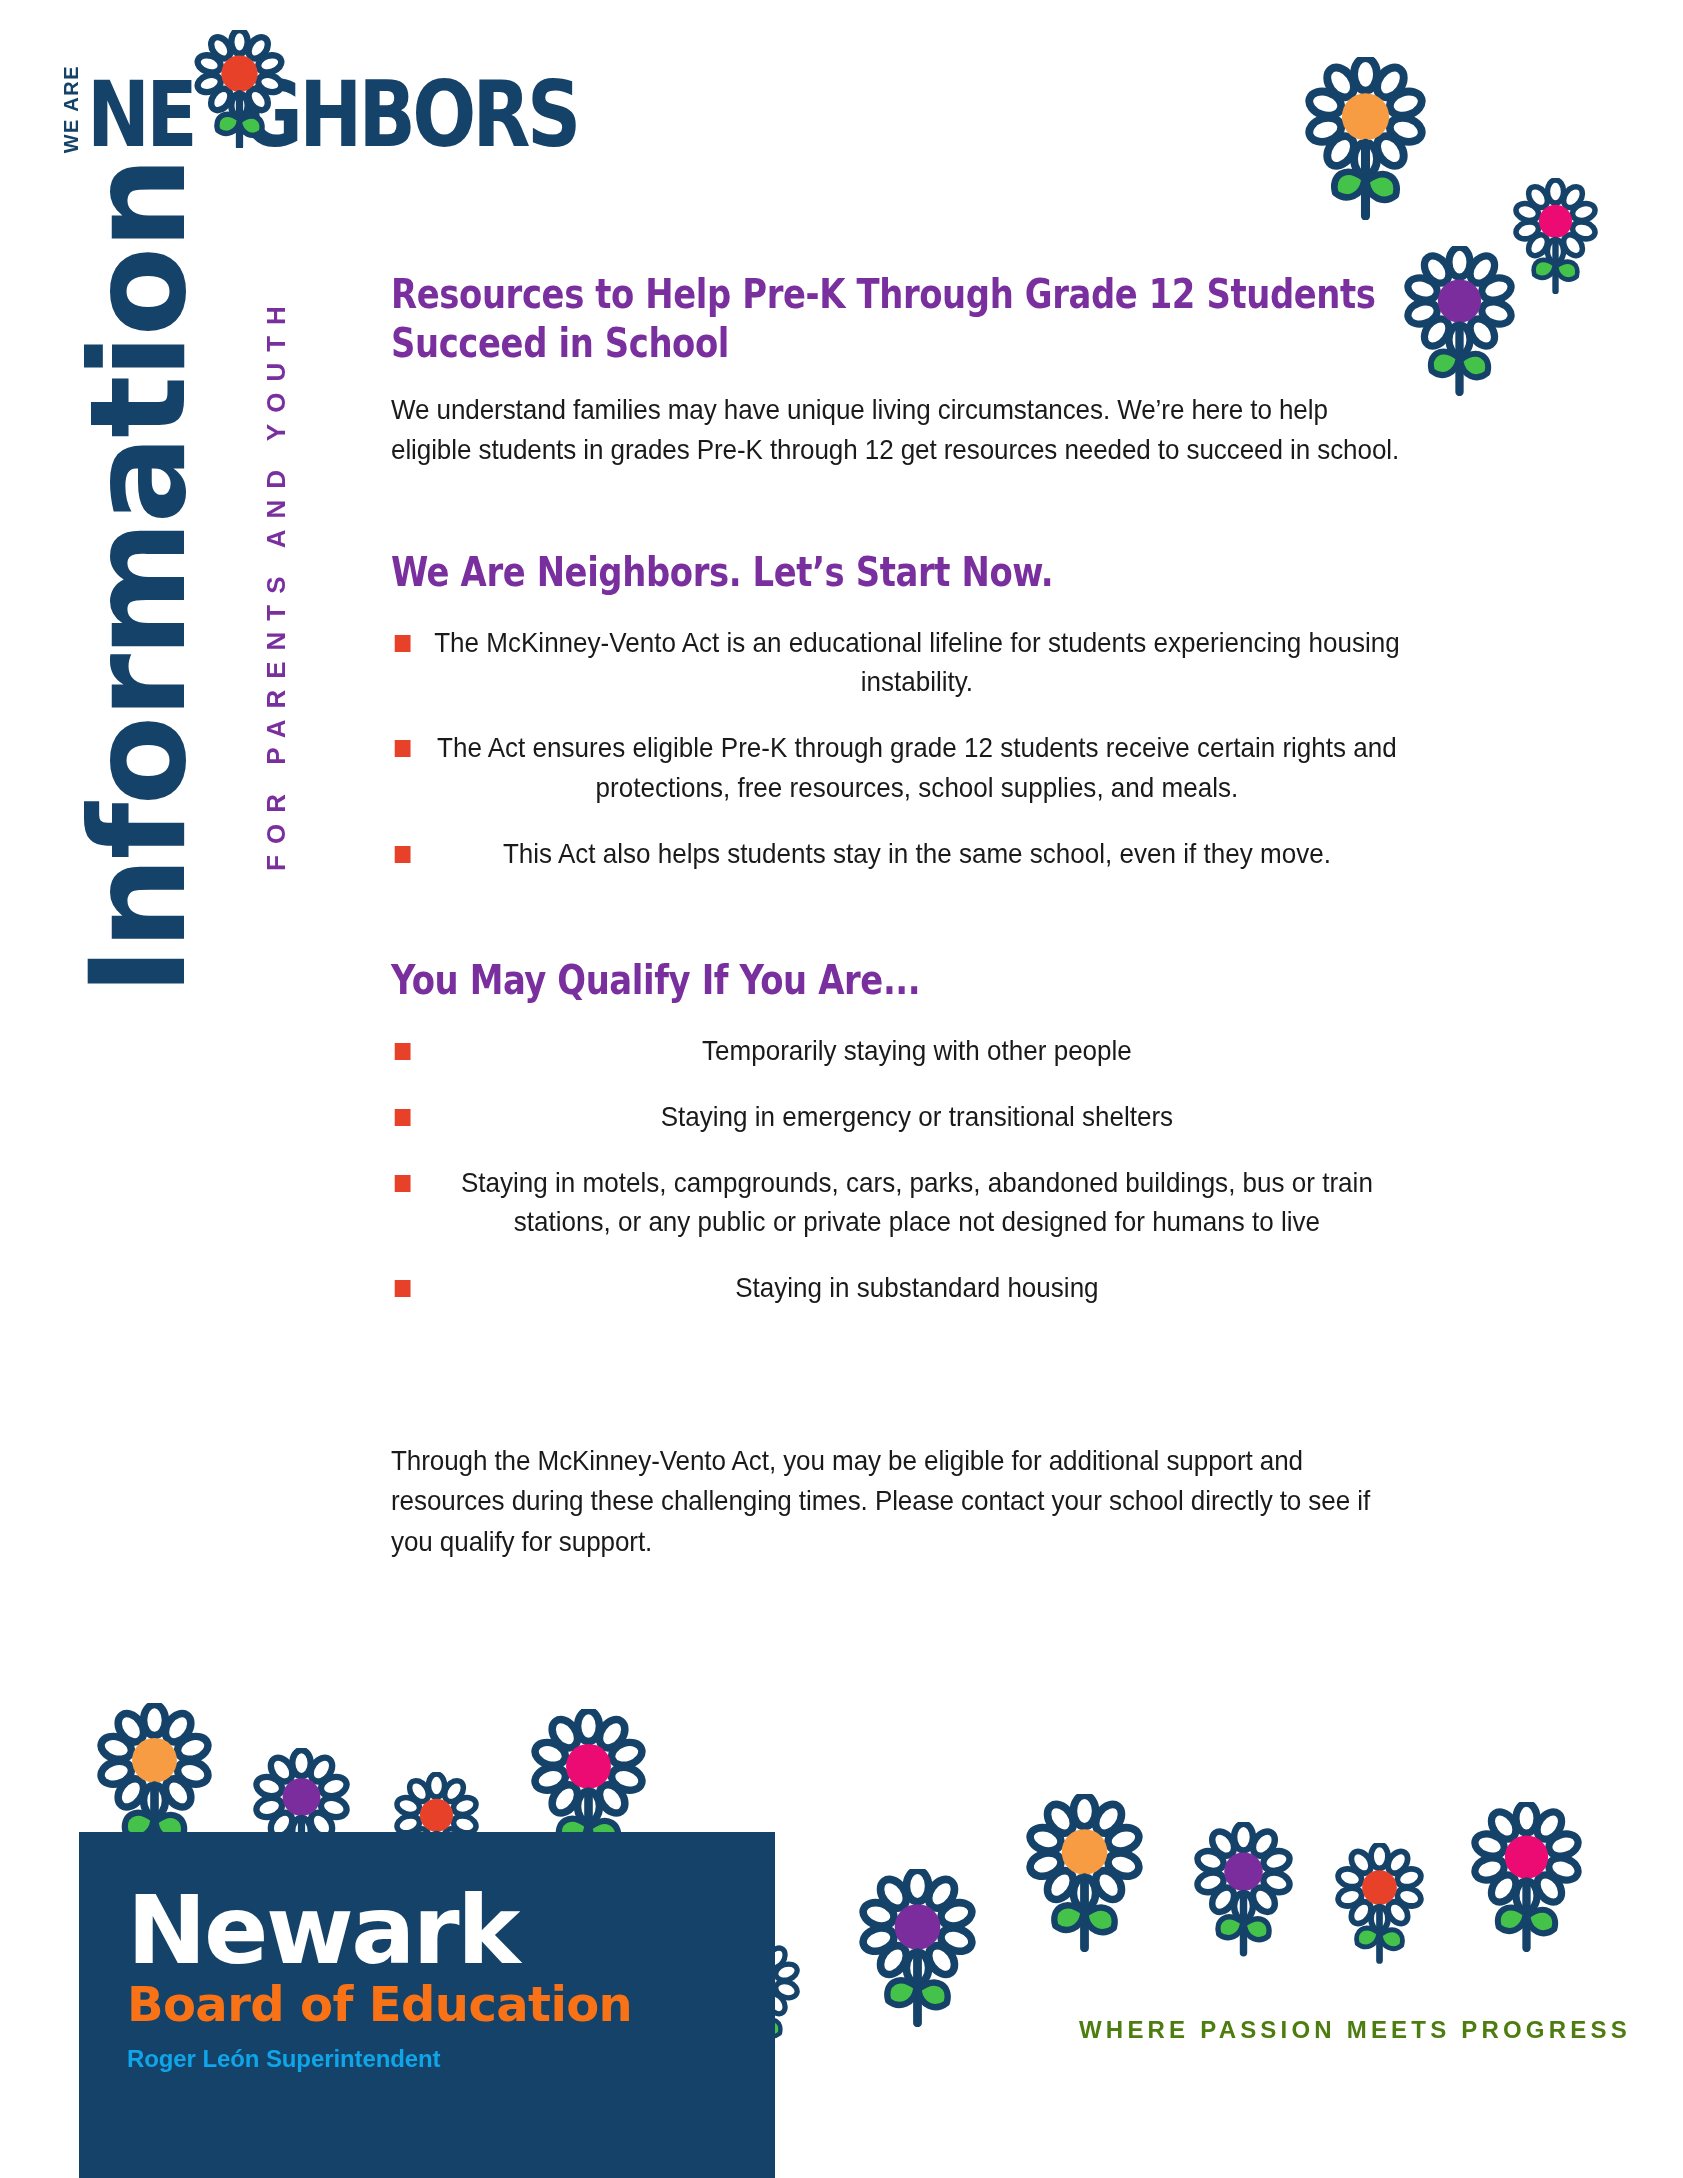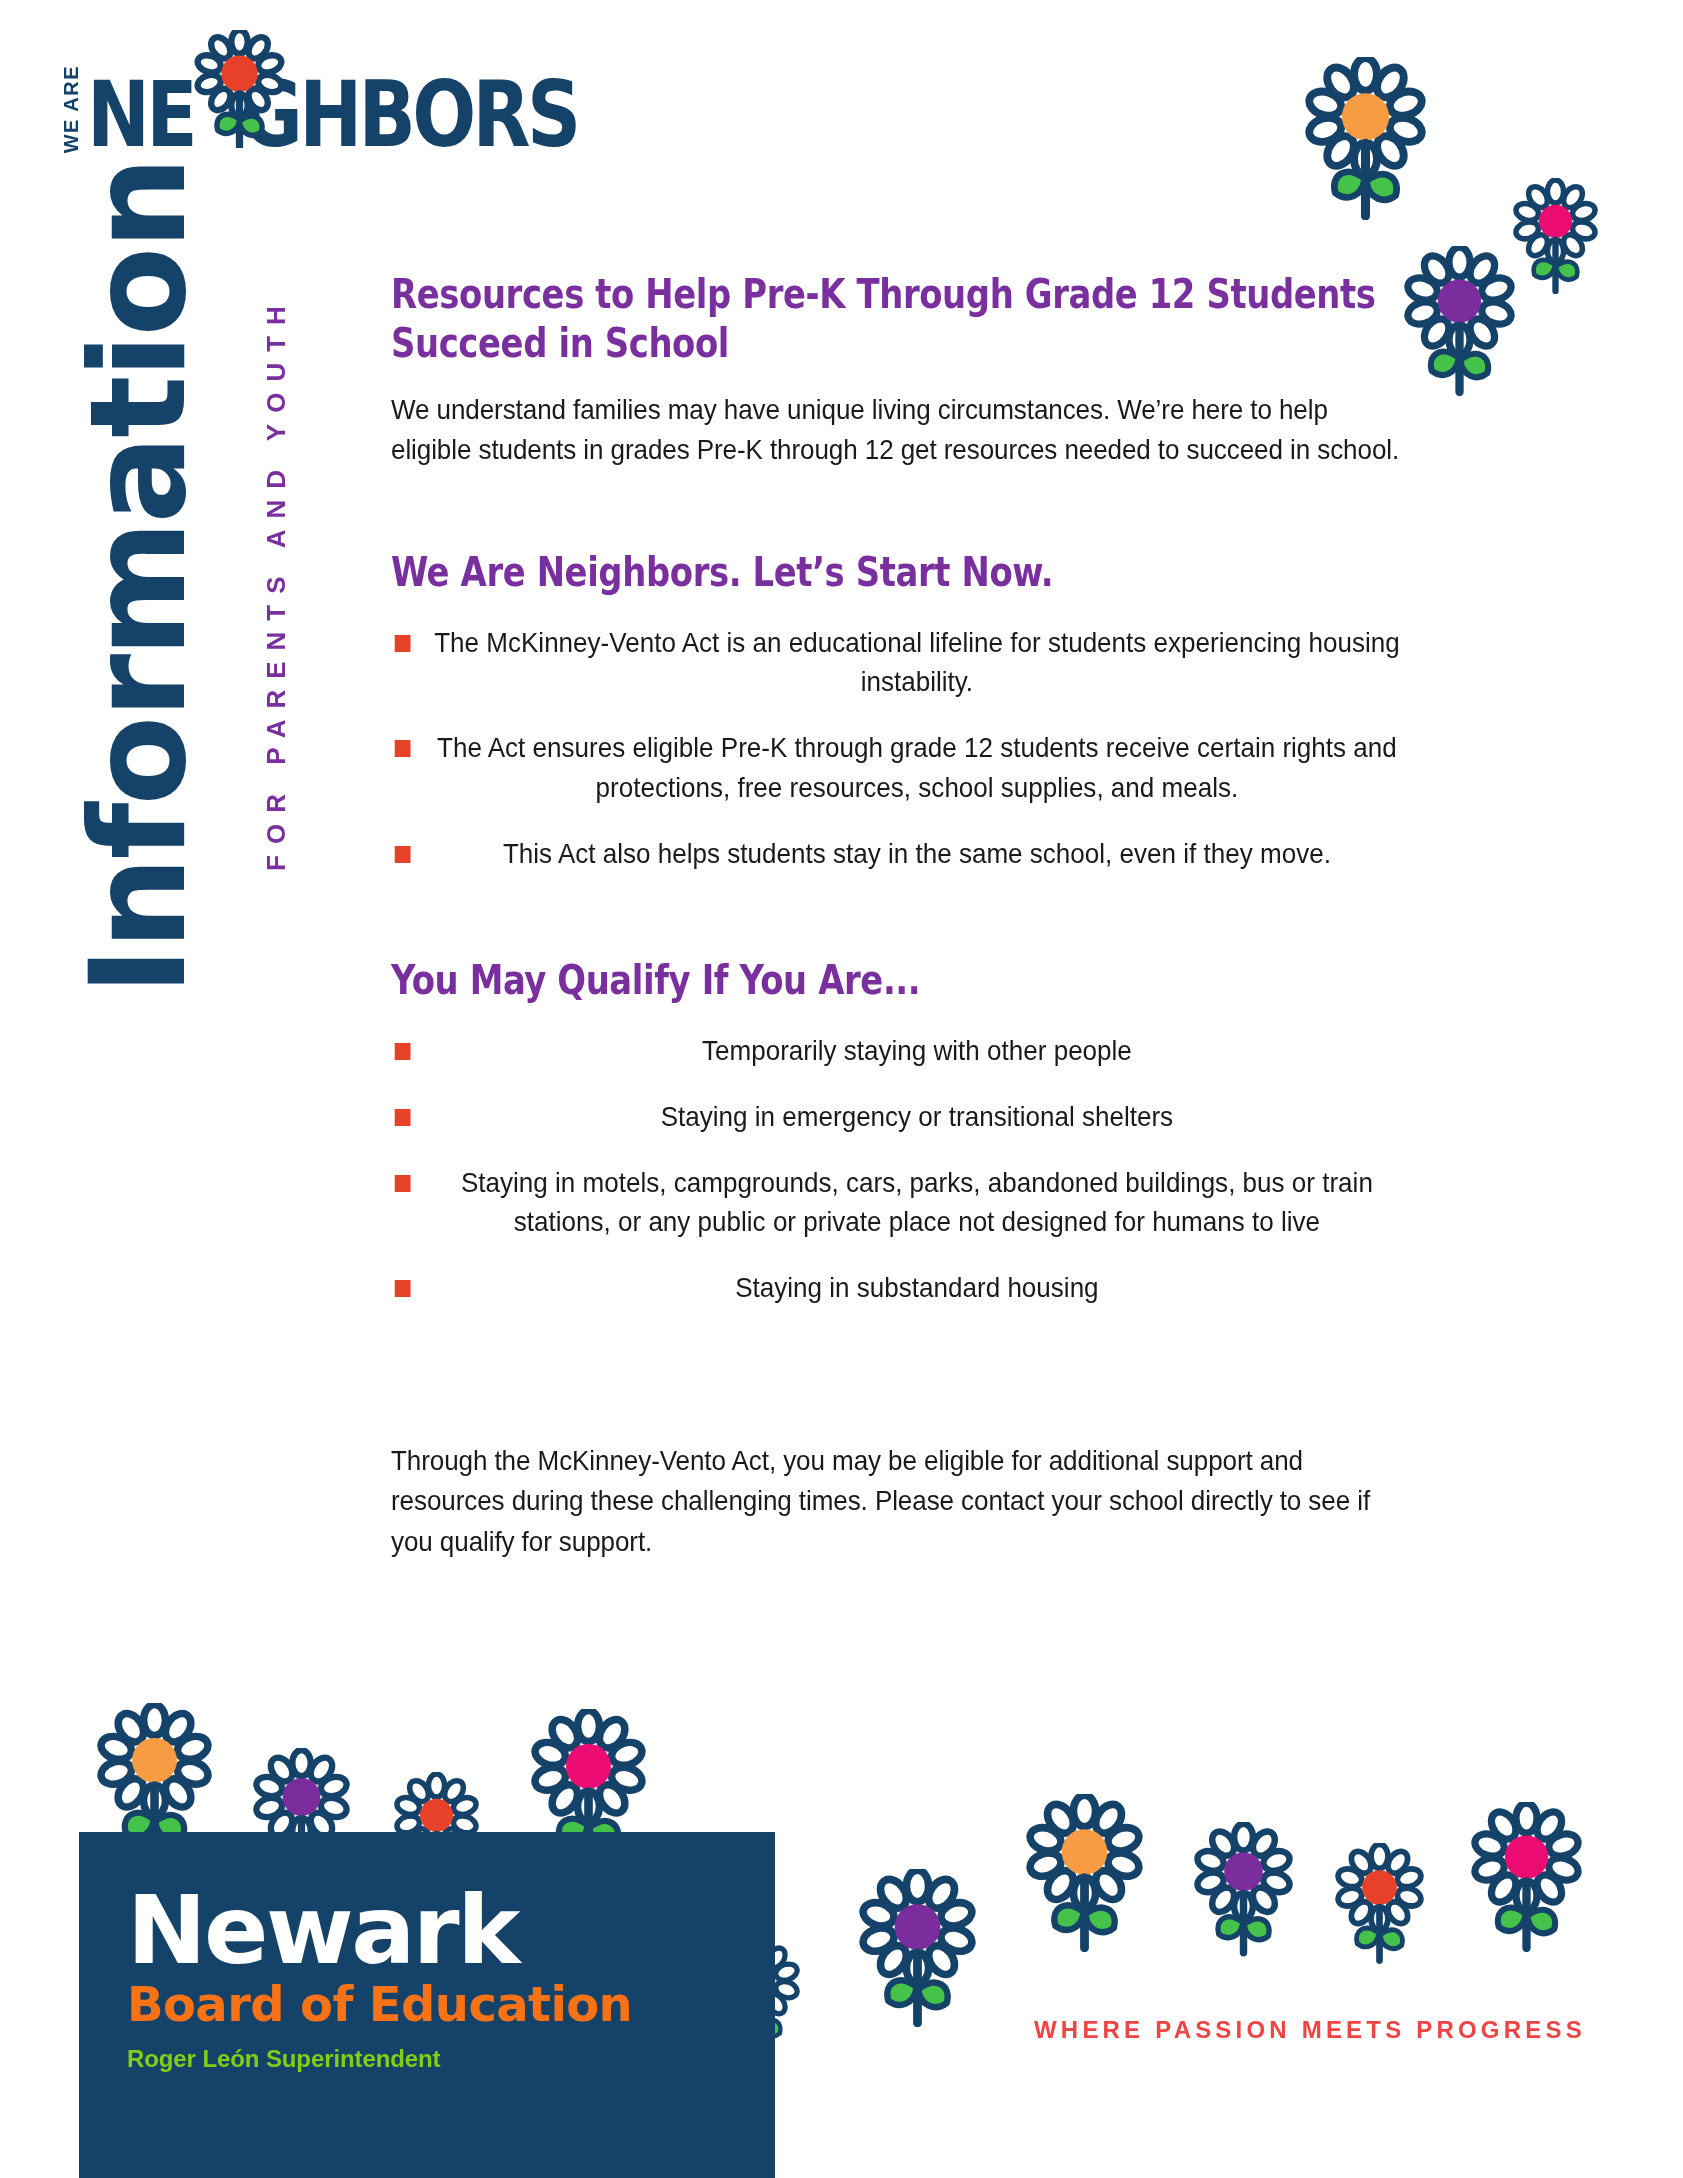--- a/index.html
+++ b/index.html
@@ -177,35 +177,35 @@
   .boe-sub {
     color: #f97316;
     font-size: 48px;
     font-weight: bold;
     line-height: 1.05;
     letter-spacing: -0.6px;
     margin-top: 6px;
     font-family: "DejaVu Sans", sans-serif;
   }
   .boe-super {
-    color: #84cc16;
+    color: #0ea5e9;
     font-size: 24px;
     font-weight: bold;
     margin-top: 16px;
     letter-spacing: -0.1px;
   }
 
   
   .tagline {
     position: absolute;
-    left: 1034px;
+    left: 1079px;
     top: 2016px;
     font-size: 24px;
     font-weight: bold;
-    color: #ef4444;
+    color: #4d7c0f;
     letter-spacing: 4.2px;
     white-space: nowrap;
   }
 
   
   .flower { position: absolute; }
   .flower svg { display: block; width: 100%; height: 100%; }
 </style>
 </head>
 <body>

